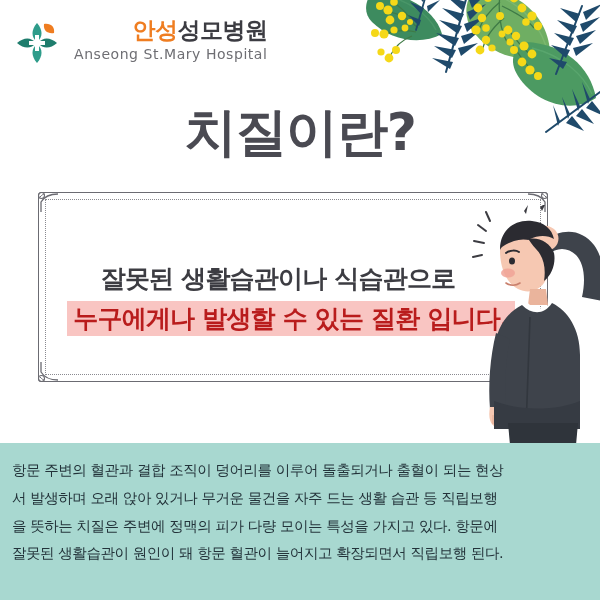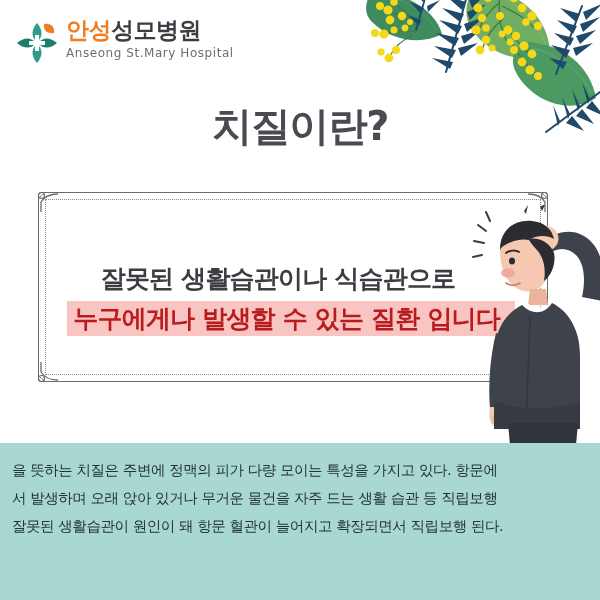--- a/index.html
+++ b/index.html
@@ -41,46 +41,48 @@
     width: 46px;
     height: 46px;
     flex: 0 0 auto;
     margin-top: 2px;
   }
   .logo-text-wrap {
     margin-left: 6px;
     display: flex;
     flex-direction: column;
     justify-content: center;
+    align-items: flex-end;
   }
   .logo-title {
     font-size: 23px;
     font-weight: 700;
     letter-spacing: -0.5px;
     line-height: 1.05;
     white-space: nowrap;
   }
   .logo-title .lt-orange { color: #ef7d21; }
   .logo-title .lt-dark   { color: #3c3c42; }
   .logo-tagline {
-    font-size: 12px;
+    font-size: 14px;
     color: #6e6e73;
     letter-spacing: 0.55px;
     margin-top: 4px;
     white-space: nowrap;
+    margin-left: 8px;
   }
 
   
   .headline {
     position: absolute;
     left: 0;
     top: 104px;
     width: 600px;
     text-align: center;
-    font-size: 40px;
+    font-size: 52px;
     font-weight: 800;
     letter-spacing: -1.5px;
     color: #4a4a52;
     line-height: 1.1;
   }
 
   
   .frame {
     position: absolute;
     left: 38px;
@@ -425,18 +427,19 @@
         <path d="M12 50 L3 52"></path>
       </g>
       <g fill="#3c3c42">
         <path d="M54 6 L58 0 L56 9 Z"></path>
         <path d="M70 2 L76 -2 L72 6 Z"></path>
       </g>
     </svg>
   </div>
 
   <div class="desc-panel">
+    <div class="desc-line">항문 주변의 혈관과 결합 조직이 덩어리를 이루어 돌출되거나 출혈이 되는 현상</div>
+    <div class="desc-line">서 발생하며 오래 앉아 있거나 무거운 물건을 자주 드는 생활 습관 등 직립보행</div>
     <div class="desc-line">을 뜻하는 치질은 주변에 정맥의 피가 다량 모이는 특성을 가지고 있다. 항문에</div>
-    <div class="desc-line">서 발생하며 오래 앉아 있거나 무거운 물건을 자주 드는 생활 습관 등 직립보행</div>
     <div class="desc-line">잘못된 생활습관이 원인이 돼 항문 혈관이 늘어지고 확장되면서 직립보행 된다.</div>
   </div>
 
 </div>
 
 </body></html>

